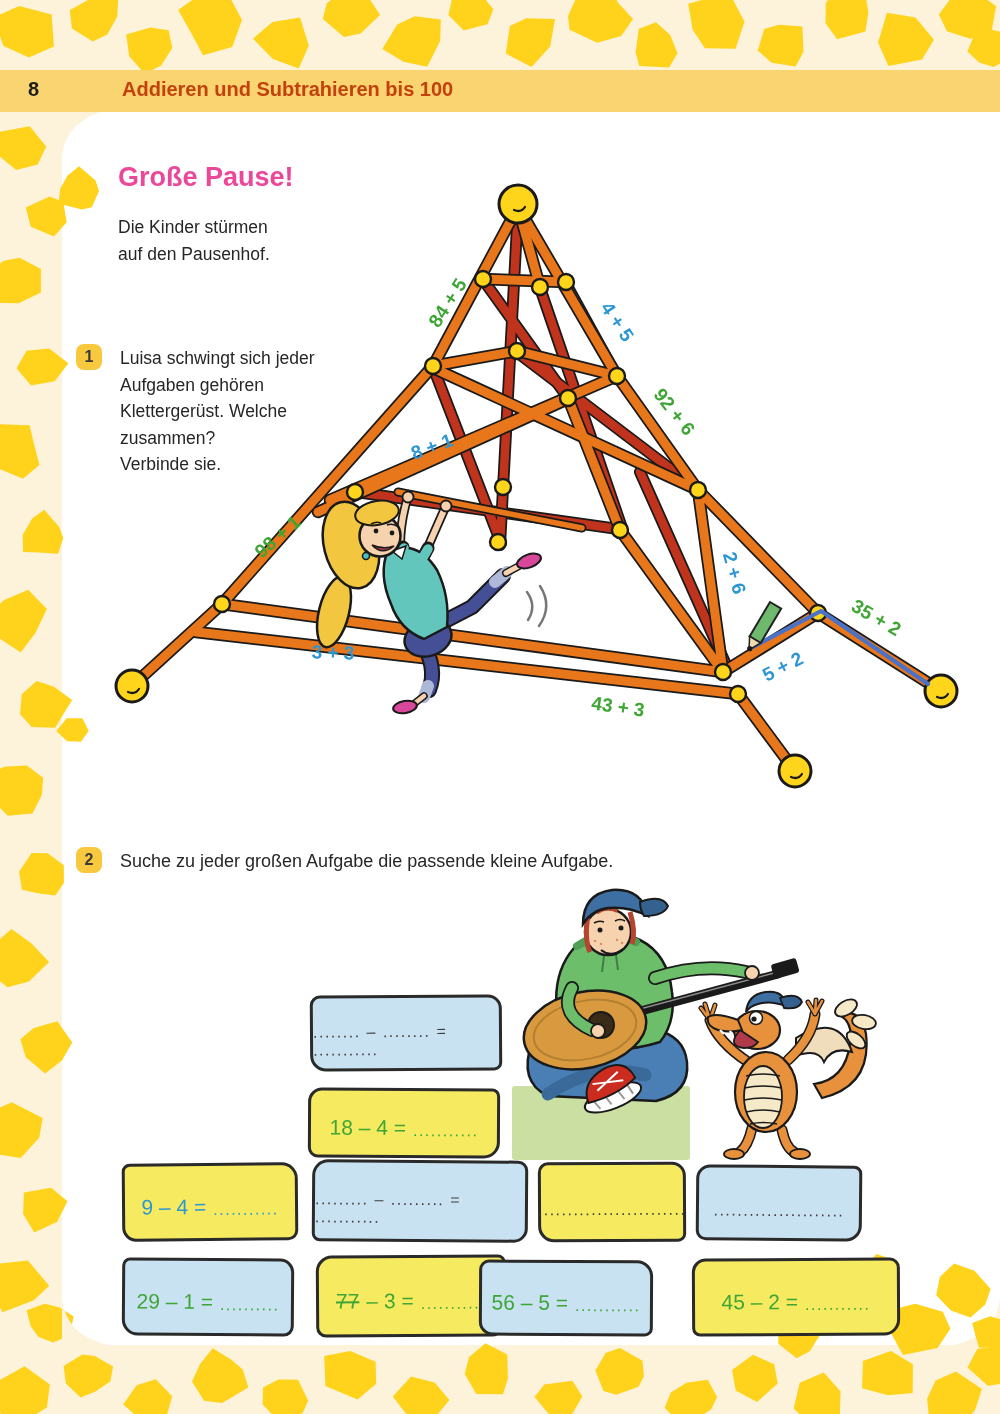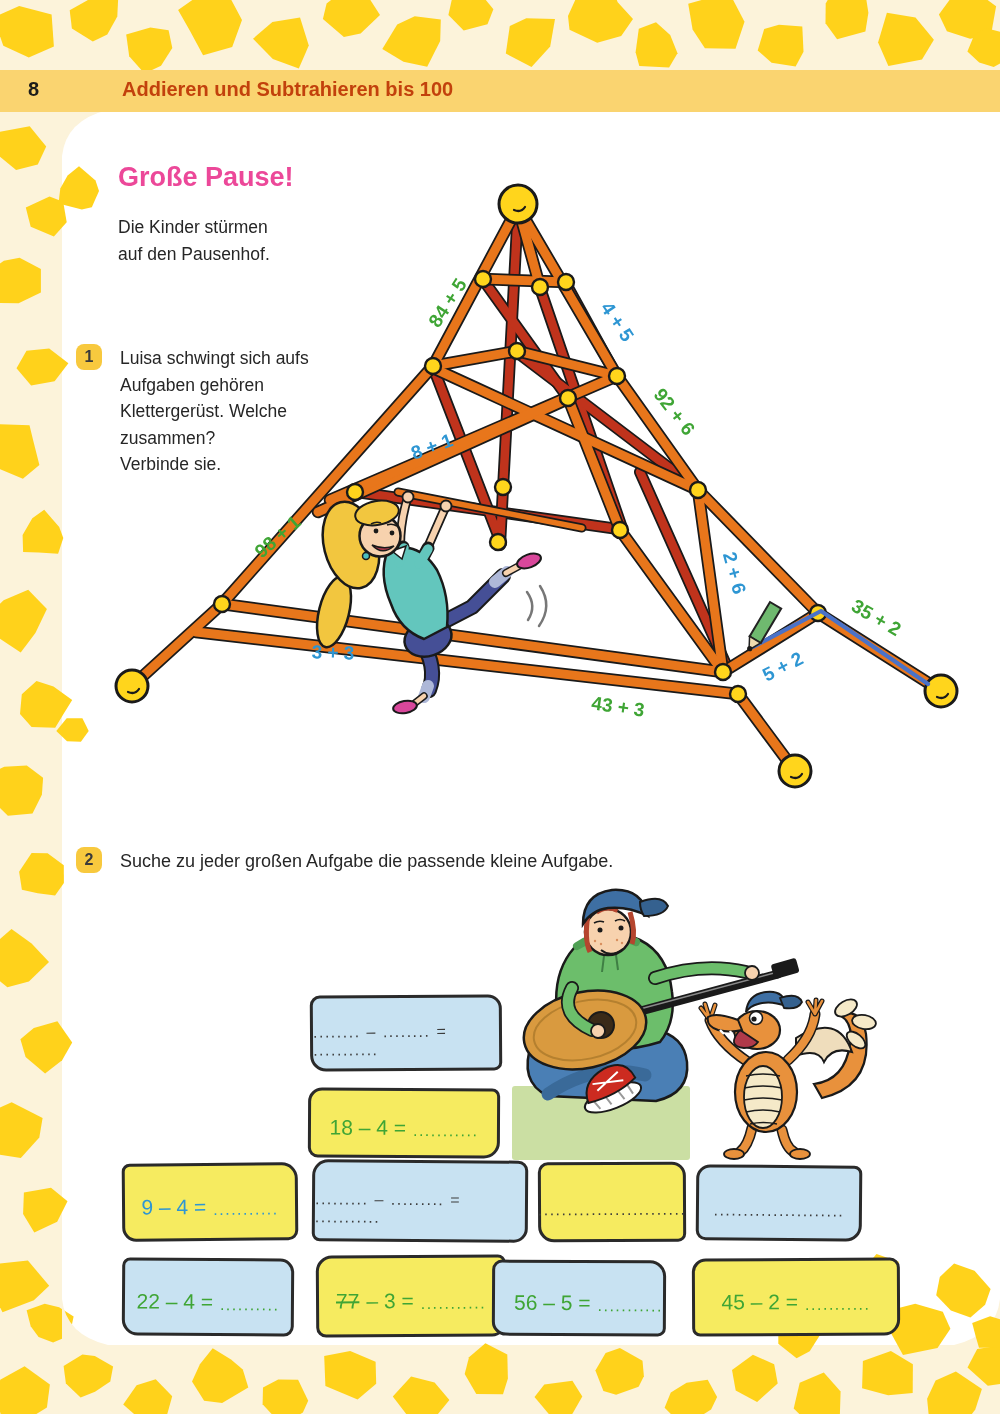--- a/index.html
+++ b/index.html
@@ -35,21 +35,21 @@
   .tbox .struck{text-decoration:line-through;}
   .tbox .struck:empty,.tbox .expr:empty{display:none;}
   .b0{left:310px;top:995px;width:192px;height:76px;border-radius:10px 14px 8px 16px;transform:rotate(-.4deg);}
   .b1{left:308px;top:1088px;width:192px;height:70px;border-radius:14px 8px 16px 10px;transform:rotate(.3deg);}
   .b2{left:122px;top:1163px;width:176px;height:78px;border-radius:8px 16px 10px 14px;transform:rotate(-.5deg);}
   .b3{left:312px;top:1160px;width:216px;height:82px;border-radius:16px 10px 14px 8px;transform:rotate(.4deg);}
   .b4{left:538px;top:1162px;width:148px;height:80px;border-radius:10px 14px 8px 16px;transform:rotate(-.3deg);}
   .b5{left:696px;top:1165px;width:166px;height:76px;border-radius:14px 8px 16px 10px;transform:rotate(.5deg);}
   .b6{left:122px;top:1258px;width:172px;height:78px;border-radius:8px 14px 10px 16px;transform:rotate(.4deg);}
   .b7{left:316px;top:1255px;width:190px;height:82px;border-radius:16px 8px 14px 10px;transform:rotate(-.4deg);}
-  .b8{left:492px;top:1260px;width:174px;height:76px;border-radius:10px 16px 8px 14px;transform:rotate(.3deg);justify-content:flex-end;}
+  .b8{left:479px;top:1260px;width:174px;height:76px;border-radius:10px 16px 8px 14px;transform:rotate(.3deg);}
   .b9{left:692px;top:1258px;width:208px;height:78px;border-radius:14px 10px 16px 8px;transform:rotate(-.3deg);}
 </style>
 </head>
 <body>
 
 <div class="page">
 
   <svg id="topBand" class="band-svg" width="1000" height="70">
       <rect x="0" y="0" width="1000" height="70" fill="#FCF3DA"></rect>
       <polygon points="53.9,46.5 28.8,57.4 3.3,45.8 -6.6,17.5 19.2,6.1 51.6,14.4" fill="#FFD21B"></polygon>
@@ -125,21 +125,21 @@
   <div class="chaptitle">Addieren und Subtrahieren bis 100</div>
 
   <div class="section-heading">Große Pause!</div>
   <div class="intro">
     <div>Die Kinder stürmen</div>
     <div>auf den Pausenhof.</div>
   </div>
 
   <div class="badge" id="badge1">1</div>
   <div class="task1-text">
-    <div>Luisa schwingt sich aufs</div>
+    <div>Luisa schwingt sich jeder</div>
     <div>Aufgaben gehören</div>
     <div>Klettergerüst. Welche</div>
     <div>zusammen?</div>
     <div>Verbinde sie.</div>
   </div>
 
   <svg class="climb" viewBox="60 130 940 690">
     <g id="ropesR" stroke-linecap="round">
         <polyline points="518,208 500,545" fill="none" stroke="#1a1a1a" stroke-width="12" stroke-linejoin="round" stroke-linecap="round"></polyline>
         <polyline points="484,281 568,398" fill="none" stroke="#1a1a1a" stroke-width="12" stroke-linejoin="round" stroke-linecap="round"></polyline>
@@ -382,21 +382,21 @@
   <div class="tbox b4 bg-yellow ink-gray">
 
     <span class="blank">.........................</span>
   </div>
   <div class="tbox b5 bg-blue ink-gray">
 
     <span class="blank">......................</span>
   </div>
   <div class="tbox b6 bg-blue ink-green">
 
-    <span class="expr">22 – 4 =</span>
+    <span class="expr">29 – 1 =</span>
     <span class="blank">..........</span>
   </div>
   <div class="tbox b7 bg-yellow ink-green">
     <span class="struck">77</span>
     <span class="expr">– 3 =</span>
     <span class="blank">...........</span>
   </div>
   <div class="tbox b8 bg-blue ink-green">
 
     <span class="expr">56 – 5 =</span>

